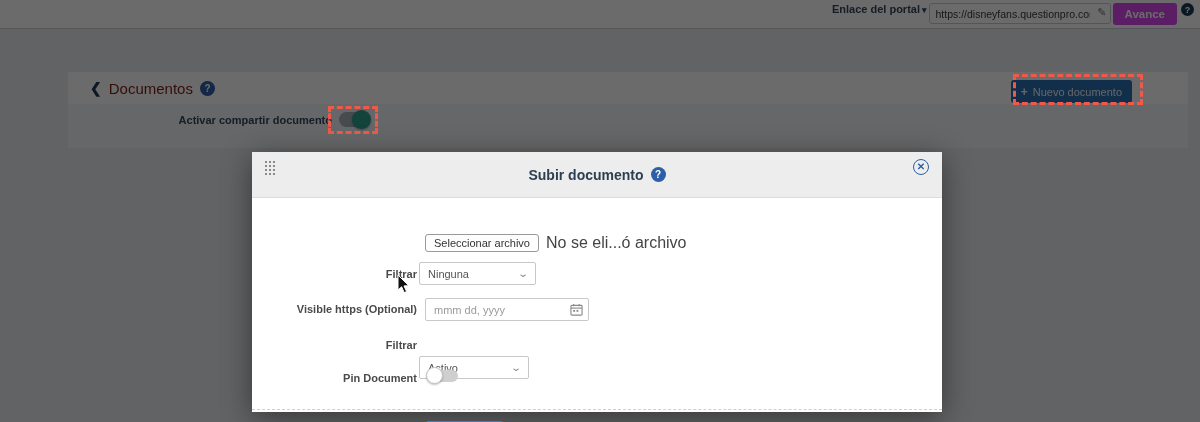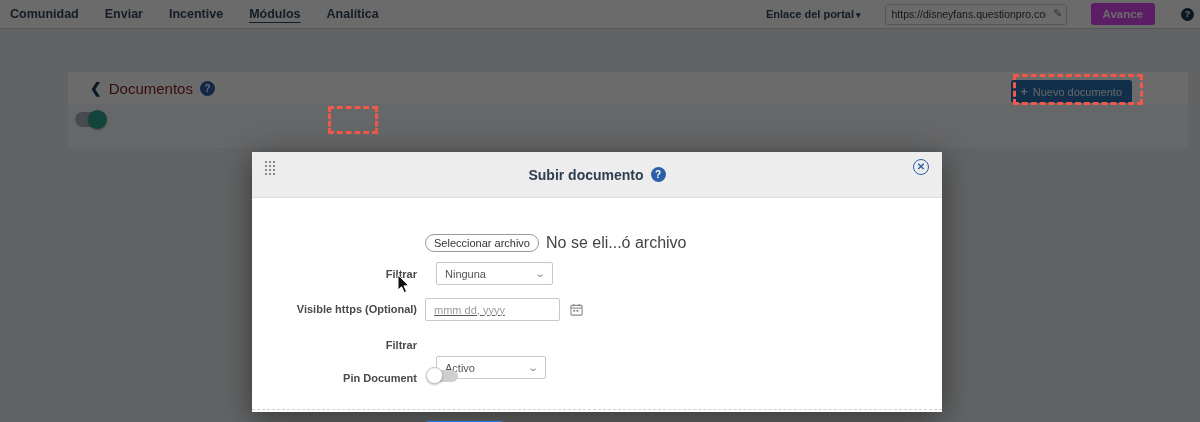--- a/index.html
+++ b/index.html
@@ -6,21 +6,21 @@
   html,body { width:1200px; height:422px; }
   body { font-family:"Liberation Sans", sans-serif; background:#e9ebee; position:relative; overflow:hidden; }
   .page { position:absolute; inset:0; width:1200px; height:422px; }
 
   
   .topnav { position:absolute; top:0; left:0; width:1200px; height:29px; background:#ffffff;
             border-bottom:1px solid #c9ccd1; display:flex; align-items:center; z-index:1; }
   .nav-items { display:flex; gap:26px; padding-left:10px; }
   .nav-item { font-size:12.5px; font-weight:600; color:#33475c; cursor:pointer; white-space:nowrap; }
   .nav-item.active { text-decoration:underline; text-underline-offset:4px; }
-  .nav-right { margin-left:auto; display:flex; align-items:center; gap:24px; padding-right:6px; }
+  .nav-right { margin-left:auto; display:flex; gap:2px; padding-right:6px; }
   .portal-label { font-size:11px; font-weight:700; color:#33475c; white-space:nowrap; }
   .caret { font-size:9px; color:#33475c; margin-left:2px; }
   .portal-input-wrap { position:relative; width:182px; }
   .portal-input { width:182px; height:21px; border:1px solid #c7cbd1; border-radius:3px;
                   font-size:10.5px; color:#3a3a3a; padding:0 20px 0 6px; background:#fff;
                   font-family:"Liberation Sans", sans-serif; }
   .pencil { position:absolute; right:4px; top:3px; font-size:11px; color:#6b7684; }
   .btn-avance { height:22px; background:#d946ef; color:#fff; border:none; border-radius:3px;
                 font-size:11.5px; font-weight:700; padding:0 12px; cursor:pointer;
                 font-family:"Liberation Sans", sans-serif; }
@@ -65,40 +65,40 @@
   .drag-handle { position:absolute; left:12px; top:8px; width:11px; height:15px;
                  background-image:radial-gradient(#8a8a8a 1.1px, transparent 1.2px);
                  background-size:4px 4px; cursor:grab; }
   .modal-title { font-size:14px; font-weight:700; color:#2c3e50; }
   .close-btn { position:absolute; right:13px; top:7px; width:16px; height:16px; border-radius:50%;
                border:1.6px solid #2d5fa8; color:#2d5fa8; font-size:10px; font-weight:700; line-height:13px;
                text-align:center; cursor:pointer; }
 
   .modal-body { position:relative; height:230px; }
   .row-label { position:absolute; left:0; width:165px; text-align:right; font-weight:700; color:#4a4a4a; }
-  .field { position:absolute; left:184px; }
+  .field { position:absolute; left:167px; }
 
   .file-row { position:absolute; left:173px; top:36px; display:flex; align-items:center; gap:7px; }
-  .file-btn { border:1px solid #9a9a9a; background:#fdfdfd; border-radius:9px; font-size:11px; color:#333;
+  .file-btn { border:1px solid #9a9a9a; background:#fdfdfd; border-radius:3px; font-size:11px; color:#333;
               padding:2px 8px; cursor:pointer; font-family:"Liberation Sans", sans-serif; }
   .file-status { color:#444; font-size:16px; }
 
   .select-box { height:23px; border:1px solid #c8c8c8; border-radius:2px; background:#fff; color:#555;
                 display:flex; align-items:center; padding:0 8px; cursor:pointer; position:relative; }
   .select-box .chev { margin-left:auto; color:#8a8a8a; font-size:10px; transform:scaleX(1.4); }
   .sel-filtrar { top:64px; width:117px; }
   .sel-estado  { top:135px; width:110px; }
   .lbl-filtrar { top:70px; }
   .lbl-visible { top:105px; }
   .lbl-estado  { top:141px; }
   .lbl-pin     { top:174px; }
 
   .date-wrap { position:absolute; left:173px; top:100px; width:164px; }
-  .date-input { width:135px; height:23px; border:1px solid #c8c8c8; border-radius:2px; padding:0 36px 0 8px;
-                font-size:11px; color:#555; font-family:"Liberation Sans", sans-serif;text-decoration:underline; }
+  .date-input { width:164px; height:23px; border:1px solid #c8c8c8; border-radius:2px; padding:0 36px 0 8px;
+                font-size:11px; color:#555; font-family:"Liberation Sans", sans-serif; }
   .date-input::placeholder { color:#9a9a9a; }
   .cal-icon { position:absolute; right:6px; top:5px; width:13px; height:13px; }
 
   .toggle-off { position:absolute; left:176px; top:172px; width:30px; height:12px; background:#cfcfcf;
                 border-radius:7px; cursor:pointer; }
   .toggle-off .knob { position:absolute; left:-2px; top:-3px; width:17px; height:17px; border-radius:50%;
                       background:#fff; border:1px solid #c2c2c2; box-shadow:0 1px 2px rgba(0,0,0,.25); }
 
   .dashed-sep { position:absolute; left:0; right:0; top:211px; border-top:1px dashed #cfcfcf; }
   .btn-share { position:absolute; left:173px; top:223px; background:#2680eb; color:#fff; border:none;
@@ -106,27 +106,20 @@
                font-family:"Liberation Sans", sans-serif; }
 
   .mouse-cursor { position:absolute; left:397px; top:275px; z-index:60; pointer-events:none; }
 </style>
 </head>
 <body>
 
 <div class="page">
 
   <div class="topnav">
-    <div class="nav-items">
-      <span class="nav-item">Comunidad</span>
-      <span class="nav-item">Enviar</span>
-      <span class="nav-item">Incentive</span>
-      <span class="nav-item active">Módulos</span>
-      <span class="nav-item">Analítica</span>
-    </div>
     <div class="nav-right">
       <span class="portal-label">
         <span>Enlace del portal</span><span class="caret">▾</span>
       </span>
       <span class="portal-input-wrap">
         <input class="portal-input" type="text" value="https://disneyfans.questionpro.com" style="">
         <span class="pencil">✎</span>
       </span>
       <button class="btn-avance">Avance</button>
       <span class="help-badge">?</span>
@@ -138,20 +131,21 @@
       <span class="back-chevron">❮</span>
       <span class="card-title">Documentos</span>
       <span class="q-circle">?</span>
       <button class="btn-new-doc">
         <span class="plus">+</span>
         <span>Nuevo documento</span>
       </button>
     </div>
     <div class="card-band">
       <div class="share-row">
+        <span class="share-label">Activar compartir documento</span>
         <span class="toggle-on">
             <span class="knob"></span>
           </span>
       </div>
     </div>
   </div>
 
   <div class="overlay"></div>
 
   <div class="annot annot-newdoc"></div>

